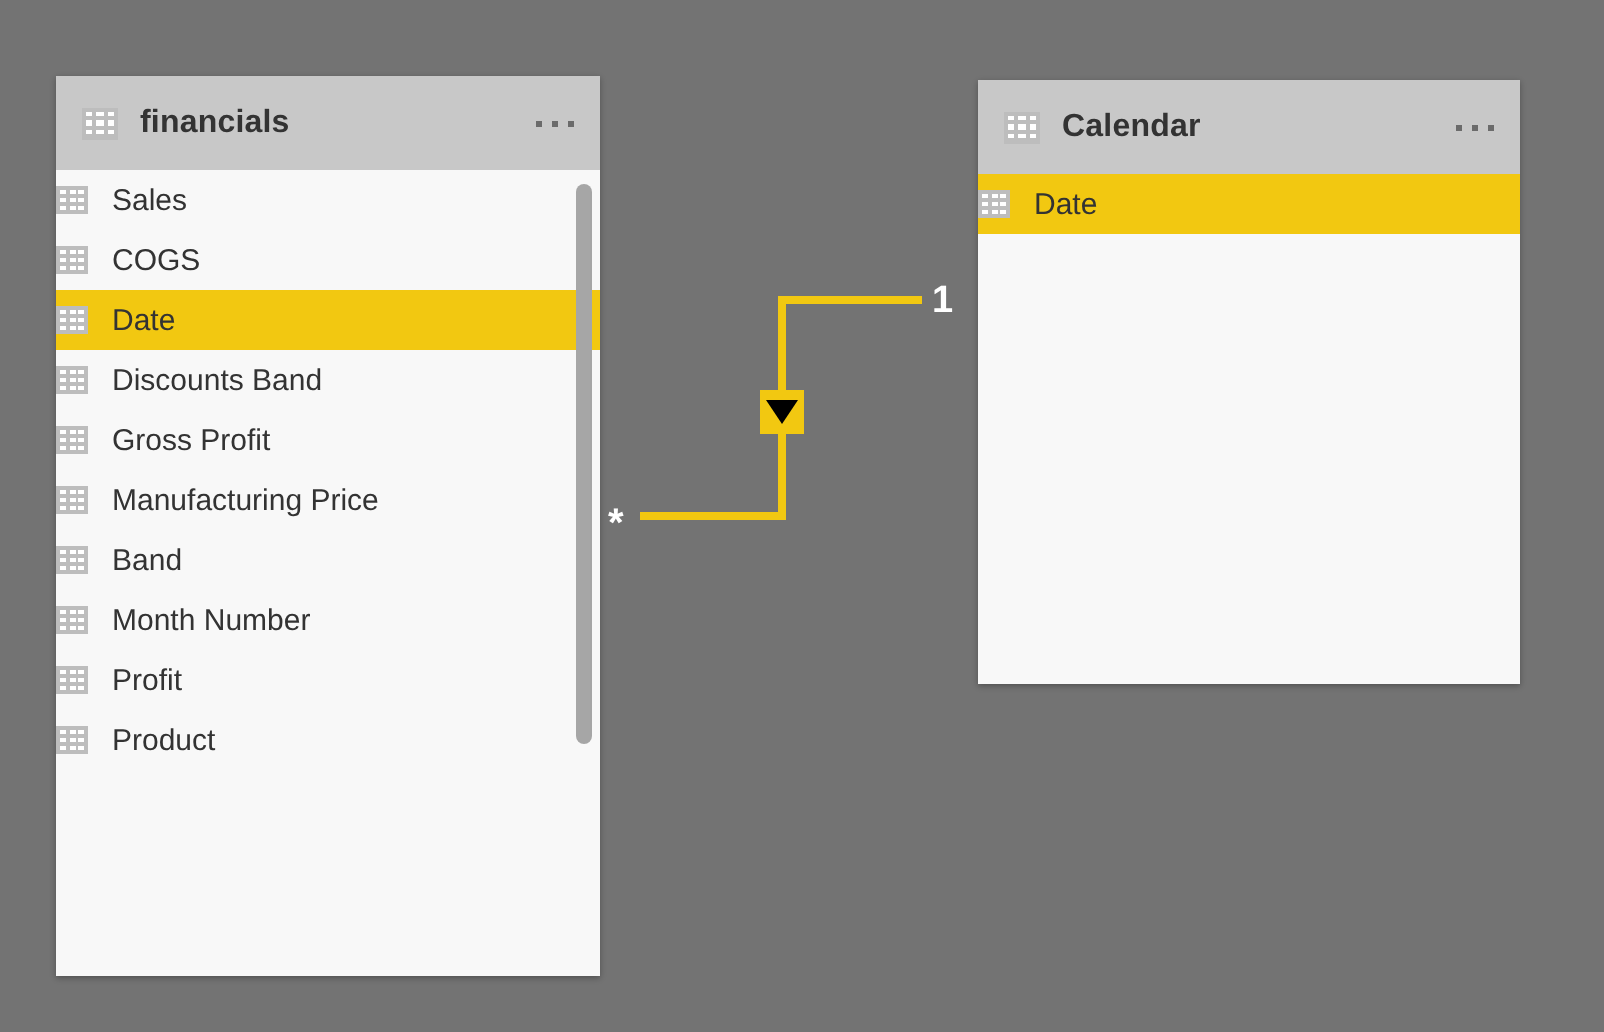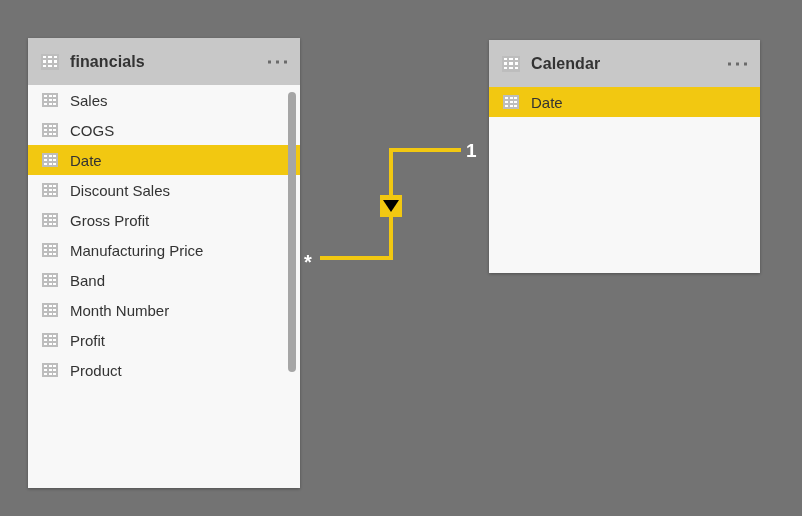--- a/index.html
+++ b/index.html
@@ -31,21 +31,21 @@
   #card-financials {
     left: 28px;
     top: 38px;
     width: 272px;
     height: 450px;
   }
   #card-calendar {
     left: 489px;
     top: 40px;
     width: 271px;
-    height: 233px;
+    height: 302px;
   }
 
   .card-header {
     position: relative;
     height: 47px;
     background: #c8c8c8;
     display: flex;
     align-items: center;
     padding: 0 12px 0 13px;
     box-sizing: border-box;
@@ -90,21 +90,20 @@
   }
 
   
   .field-list {
     position: relative;
   }
   .field-row {
     height: 30px;
     display: flex;
     align-items: center;
-    padding-left: 14px;
     box-sizing: border-box;
     cursor: pointer;
   }
   .field-row.selected {
     background: #f2c811;
   }
   .field-label {
     font-size: 15px;
     color: #333333;
     margin-left: 12px;
@@ -260,21 +259,21 @@
             <i style="left: 2px; top: 2px; width: 3px; height: 2.33333px;"></i>
             <i style="left: 6.5px; top: 2px; width: 3px; height: 2.33333px;"></i>
             <i style="left: 11px; top: 2px; width: 3px; height: 2.33333px;"></i>
             <i style="left: 2px; top: 5.83333px; width: 3px; height: 2.33333px;"></i>
             <i style="left: 6.5px; top: 5.83333px; width: 3px; height: 2.33333px;"></i>
             <i style="left: 11px; top: 5.83333px; width: 3px; height: 2.33333px;"></i>
             <i style="left: 2px; top: 9.66667px; width: 3px; height: 2.33333px;"></i>
             <i style="left: 6.5px; top: 9.66667px; width: 3px; height: 2.33333px;"></i>
             <i style="left: 11px; top: 9.66667px; width: 3px; height: 2.33333px;"></i>
           </span>
-          <span class="field-label">Discount Sales</span>
+          <span class="field-label">Discounts Band</span>
         </div>
         <div class="field-row">
           <span class="tbl-icon sm">
             <i style="left: 2px; top: 2px; width: 3px; height: 2.33333px;"></i>
             <i style="left: 6.5px; top: 2px; width: 3px; height: 2.33333px;"></i>
             <i style="left: 11px; top: 2px; width: 3px; height: 2.33333px;"></i>
             <i style="left: 2px; top: 5.83333px; width: 3px; height: 2.33333px;"></i>
             <i style="left: 6.5px; top: 5.83333px; width: 3px; height: 2.33333px;"></i>
             <i style="left: 11px; top: 5.83333px; width: 3px; height: 2.33333px;"></i>
             <i style="left: 2px; top: 9.66667px; width: 3px; height: 2.33333px;"></i>

